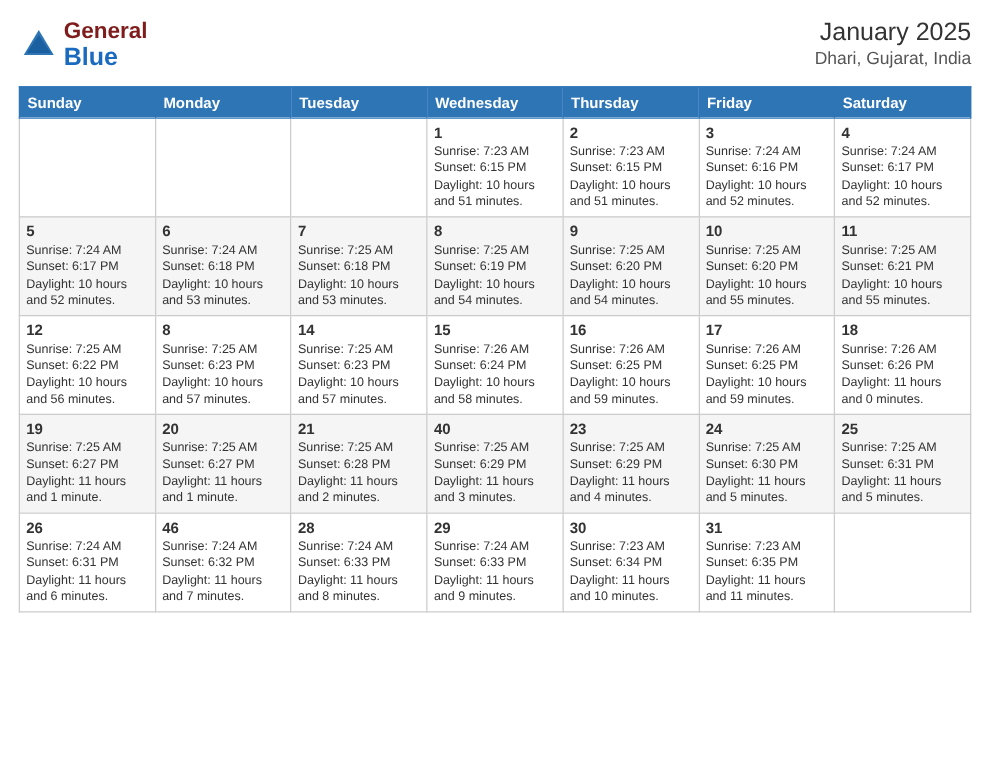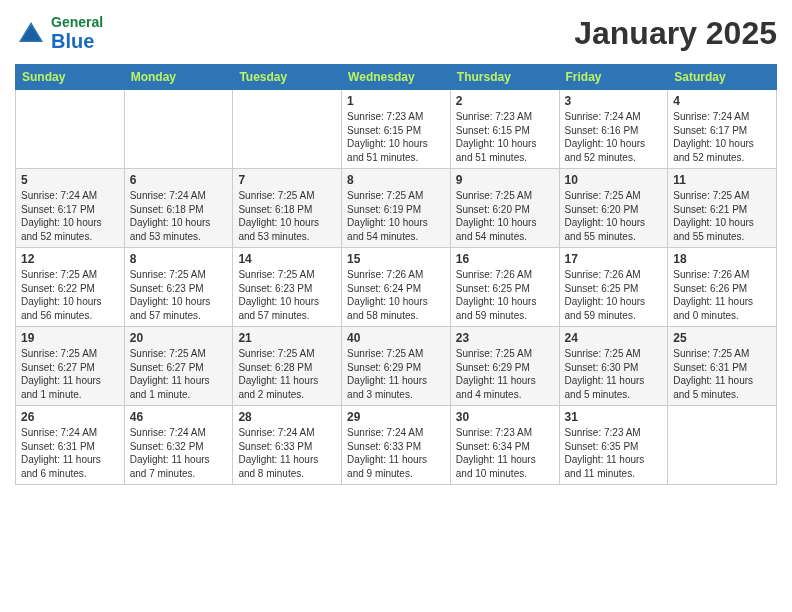--- a/index.html
+++ b/index.html
@@ -26,52 +26,52 @@
       display: flex;
       align-items: center;
       gap: 4px;
     }
     .logo-text {
       display: flex;
       flex-direction: column;
       line-height: 1.1;
     }
     .logo-general {
-      font-size: 14px;
+      font-size: 18px;
       font-weight: bold;
-      color: #15803d;
+      color: #7f1d1d;
     }
     .logo-blue {
       font-size: 20px;
       font-weight: bold;
       color: #1a6bbf;
     }
     .logo-icon {
       width: 32px;
       height: 32px;
     }
     .title-block {
       text-align: right;
     }
     .calendar-title {
-      font-size: 32px;
-      font-weight: bold;
+      font-size: 20px;
+      font-weight: normal;
       color: #333;
     }
     .calendar-subtitle {
       font-size: 14px;
       color: #555;
     }
     .calendar {
       width: 100%;
       border-collapse: collapse;
     }
     .calendar th {
       background: #2e75b6;
-      color: #bef264;
+      color: #ffffff;
       text-align: left;
       padding: 5px 6px;
       font-size: 12px;
       font-weight: bold;
       border: 1px solid #2e75b6;
     }
     .calendar td {
       border: 1px solid #ccc;
       vertical-align: top;
       padding: 4px 5px;
@@ -113,20 +113,21 @@
         <polygon points="20,5 35,30 5,30" fill="#2e75b6"></polygon>
         <polygon points="20,10 32,28 8,28" fill="#1a5fa0"></polygon>
       </svg>
       <div class="logo-text">
         <span class="logo-general">General</span>
         <span class="logo-blue">Blue</span>
       </div>
     </div>
     <div class="title-block">
       <div class="calendar-title">January 2025</div>
+      <div class="calendar-subtitle">Dhari, Gujarat, India</div>
     </div>
   </div>
 
   <table class="calendar">
     <thead>
       <tr>
       <th>Sunday</th>
           <th>Monday</th>
           <th>Tuesday</th>
           <th>Wednesday</th>

